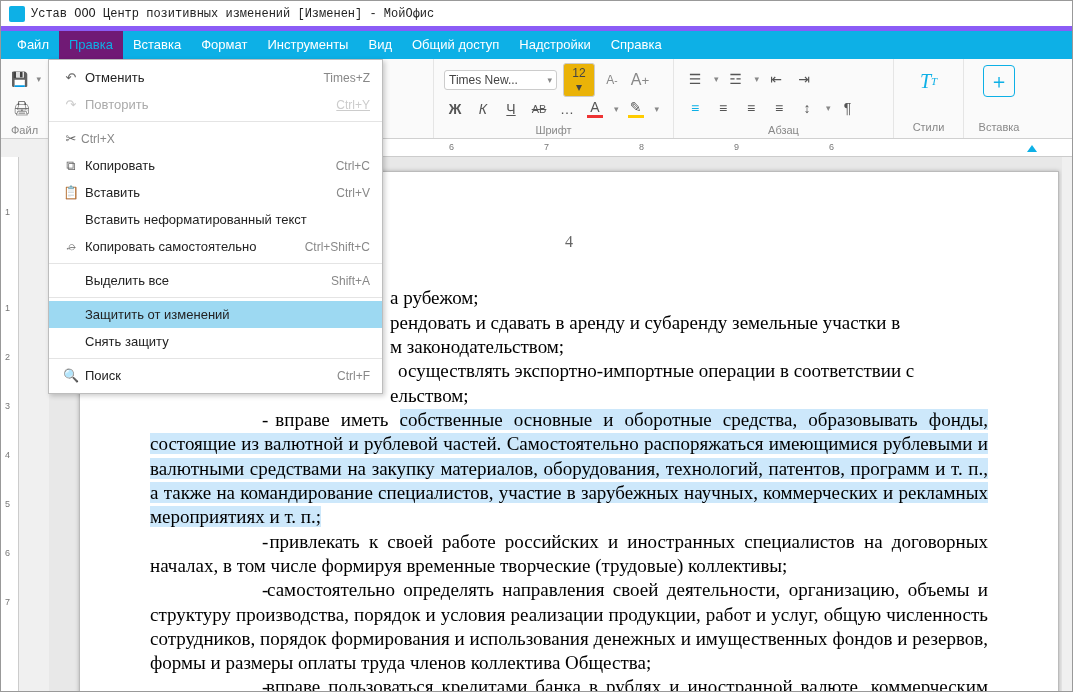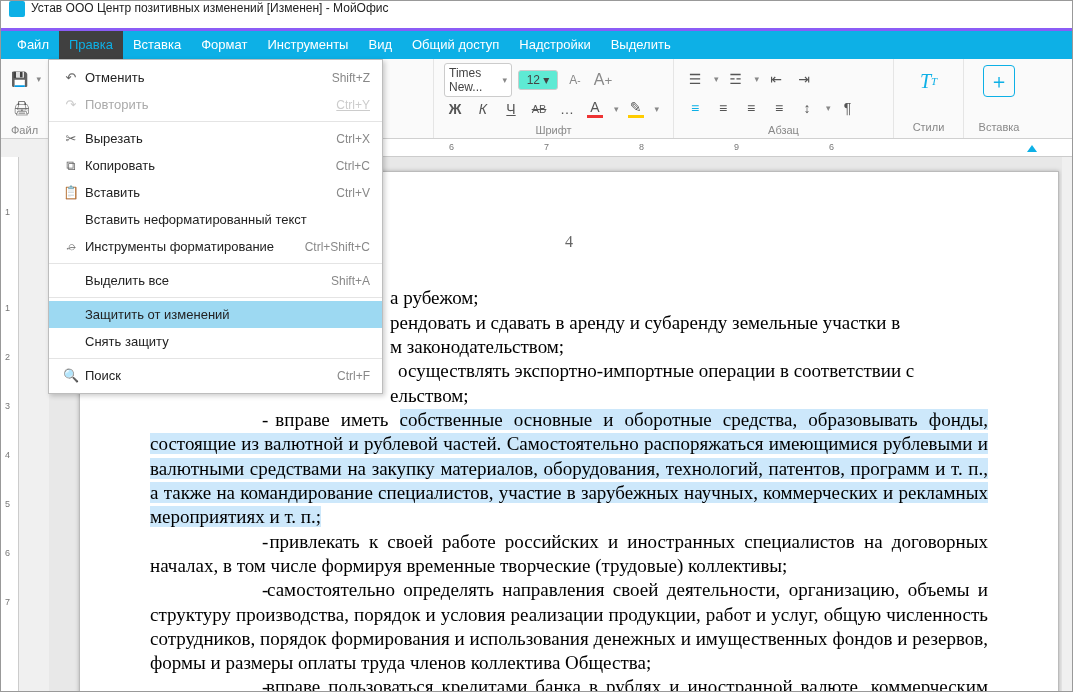--- a/index.html
+++ b/index.html
@@ -1,31 +1,31 @@
 <!DOCTYPE html>
 <html><head>
 <meta charset="utf-8">
 <style>
 * { margin: 0; padding: 0; box-sizing: border-box; }
 body { font-family: "Segoe UI", Tahoma, sans-serif; font-size: 13px; color: #333; background: #fff; width: 1073px; height: 692px; overflow: hidden; position: relative; border: 1px solid #999; }
-.titlebar { height: 30px; display: flex; padding: 0 8px; border-bottom: 3px solid #8b5cf6; }
+.titlebar { height: 30px; display: flex; align-items: center; padding: 0 8px; border-bottom: 5px solid #8b5cf6; font-family: Liberation Mono, monospace; }
 .titlebar .logo { width: 16px; height: 16px; background: #0DB0E6; border-radius: 2px; margin-right: 6px; }
 .titlebar .title { font-size: 12px; color: #222; }
 .menubar { height: 28px; background: #0DB0E6; display: flex; align-items: center; padding: 0 6px; color: #fff; font-size: 13px; }
 .menubar .mi { padding: 0 10px; cursor: pointer; line-height: 28px; }
-.menubar .mi.active { background: #404040; color: #0DB0E6; }
+.menubar .mi.active { background: #701a75; color: #0DB0E6; }
 .toolbar { height: 80px; border-bottom: 1px solid #d0d0d0; display: flex; position: relative; background: #fafafa; }
 .tbgroup { border-right: 1px solid #e5e5e5; padding: 6px 10px 2px 10px; display: flex; flex-direction: column; }
 .tbgroup .row { display: flex; align-items: center; gap: 6px; height: 30px; }
 .tbgroup .lbl { font-size: 11px; color: #888; text-align: center; margin-top: 2px; }
 .icon-btn { width: 22px; height: 22px; display: inline-flex; align-items: center; justify-content: center; color: #555; font-size: 14px; cursor: pointer; }
 .icon-btn.blue { color: #0DB0E6; }
 .dd { font-size: 9px; color: #888; margin-left: 2px; }
 .fontsel { border: 1px solid #ccc; background: #fff; padding: 2px 4px; font-size: 12px; color: #444; border-radius: 3px; display: flex; align-items: center; }
-.fontsize { width: 40px; border: 1px solid #ccc; background: #5eead4; padding: 2px 4px; font-size: 12px; color: #444; border-radius: 3px; text-align: center; }
+.fontsize { width: 32px; border: 1px solid #ccc; background: #eab308; padding: 2px 4px; font-size: 12px; color: #444; border-radius: 3px; text-align: center; }
 .colorstrip { width: 16px; height: 3px; display: block; margin: 0 auto; }
 .bigicon { width: 32px; height: 32px; display:flex; align-items:center; justify-content:center; font-size: 20px; color: #0DB0E6; border: 1px solid transparent; border-radius: 4px; }
 .bigicon.plus { border: 1px solid #0DB0E6; }
 .workarea { position: absolute; top: 138px; left: 0; right: 0; bottom: 0; background: #f0f0f0; overflow: hidden; }
 .hruler { position: absolute; top: 0; left: 48px; right: 0; height: 18px; background: #fff; border-bottom: 1px solid #ccc; font-size: 9px; color: #777; }
 .hruler .tick { position: absolute; top: 3px; }
 .hruler .marker { position: absolute; top: 6px; width: 0; height: 0; border-left: 5px solid transparent; border-right: 5px solid transparent; border-bottom: 7px solid #0DB0E6; }
 .vruler { position: absolute; top: 18px; left: 0; width: 18px; bottom: 0; background: #fff; border-right: 1px solid #ccc; font-size: 9px; color: #777; }
 .vruler .tick { position: absolute; left: 4px; }
 .canvas { position: absolute; top: 18px; left: 48px; right: 10px; bottom: 0; background: #e8e8e8; overflow: hidden; }
@@ -55,38 +55,38 @@
 
 <div class="menubar">
   <div class="mi">Файл</div>
   <div class="mi active">Правка</div>
   <div class="mi">Вставка</div>
   <div class="mi">Формат</div>
   <div class="mi">Инструменты</div>
   <div class="mi">Вид</div>
   <div class="mi">Общий доступ</div>
   <div class="mi">Надстройки</div>
-  <div class="mi">Выделить</div>
+  <div class="mi">Справка</div>
 </div>
 
 <div class="toolbar">
   <div class="tbgroup" style="width:48px;">
     <div class="row">
         <span class="icon-btn">💾</span>
         <span class="dd">▾</span>
       </div>
     <div class="row">
         <span class="icon-btn">🖨</span>
       </div>
     <div class="lbl">Файл</div>
   </div>
   <div style="width:385px; border-right:1px solid #e5e5e5;"></div>
   <div class="tbgroup" style="width:240px;">
     <div class="row">
-      <div class="fontsel" style="width:68px;">
+      <div class="fontsel" style="width:113px;">
           <span>Times New...</span>
           <span class="dd" style="margin-left:auto;">▾</span>
         </div>
       <div class="fontsize"><span>12</span> ▾</div>
       <span class="icon-btn" style="font-size:12px;color:#888">
           <span>A</span>
           <sup>-</sup>
         </span>
       <span class="icon-btn" style="font-size:16px;color:#888">
           <span>A</span>
@@ -135,51 +135,50 @@
     <div class="bigicon plus">＋</div>
     <div style="height:22px;"></div>
     <div class="lbl">Вставка</div>
   </div>
 </div>
 
 <div class="dropdown" id="dd">
     <div class="ditem">
       <span class="dicon">↶</span>
       <span class="dtxt">Отменить</span>
-      <span class="dsh">Shift+Z</span>
+      <span class="dsh">Times+Z</span>
     </div>
     <div class="ditem disabled">
       <span class="dicon">↷</span>
       <span class="dtxt">Повторить</span>
       <span class="dsh">Ctrl+Y</span>
     </div>
     <hr>
     <div class="ditem">
       <span class="dicon">✂</span>
-      <span class="dtxt">Вырезать</span>
       <span class="dsh">Ctrl+X</span>
     </div>
     <div class="ditem">
       <span class="dicon">⧉</span>
       <span class="dtxt">Копировать</span>
       <span class="dsh">Ctrl+C</span>
     </div>
     <div class="ditem">
       <span class="dicon">📋</span>
       <span class="dtxt">Вставить</span>
       <span class="dsh">Ctrl+V</span>
     </div>
     <div class="ditem">
       <span class="dicon"></span>
       <span class="dtxt">Вставить неформатированный текст</span>
       <span class="dsh"></span>
     </div>
     <div class="ditem">
       <span class="dicon">⌮</span>
-      <span class="dtxt">Инструменты форматирование</span>
+      <span class="dtxt">Копировать самостоятельно</span>
       <span class="dsh">Ctrl+Shift+C</span>
     </div>
     <hr>
     <div class="ditem">
       <span class="dicon"></span>
       <span class="dtxt">Выделить все</span>
       <span class="dsh">Shift+A</span>
     </div>
     <hr>
     <div class="ditem hover">

